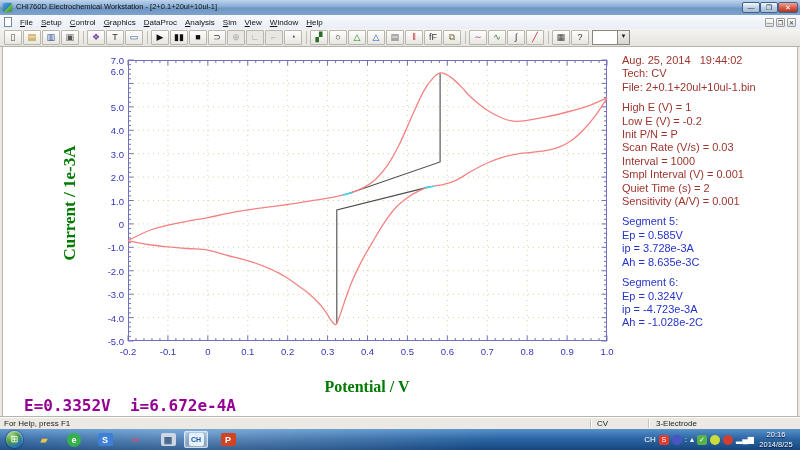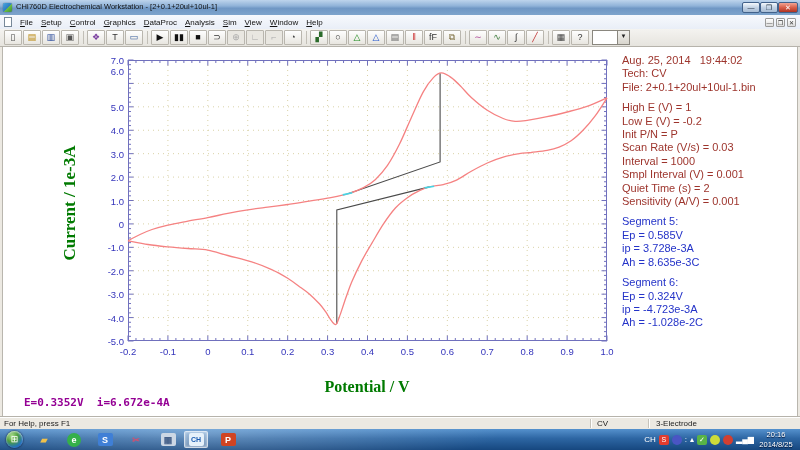--- a/index.html
+++ b/index.html
@@ -56,21 +56,21 @@
     font-family:"Liberation Serif",serif;font-weight:bold;font-size:16px;color:#007a00;}
   #yaxis-title{position:absolute;left:-10px;top:193px;width:160px;text-align:center;
     transform:rotate(-90deg);font-family:"Liberation Serif",serif;font-weight:bold;
     font-size:17px;color:#007a00;}
   #panel{position:absolute;left:622px;top:54px;width:176px;}
   .panel-line{font-size:11px;line-height:13.4px;white-space:pre;}
   .panel-maroon{color:#9d342c;}
   .panel-blue{color:#2433c8;}
   .panel-block{margin-top:7px;}
   #readout{position:absolute;left:24px;top:396px;font-family:"DejaVu Sans Mono",monospace;
-    font-weight:bold;font-size:11px;color:#940094;white-space:pre;}
+    font-weight:bold;font-size:16px;color:#940094;white-space:pre;}
 
   
   #statusbar{position:absolute;left:0;top:416px;width:800px;height:13px;background:#ece9e2;
     border-top:1px solid #b6b3ab;box-shadow:inset 0 1px 0 #fff;font-size:8px;color:#222;}
   #status-help{position:absolute;left:4px;top:2px;}
   #status-tech{position:absolute;left:597px;top:2px;}
   #status-electrode{position:absolute;left:656px;top:2px;}
   .status-div{position:absolute;top:2px;width:1px;height:9px;background:#c6c3bb;box-shadow:1px 0 0 #fff;}
 
   

